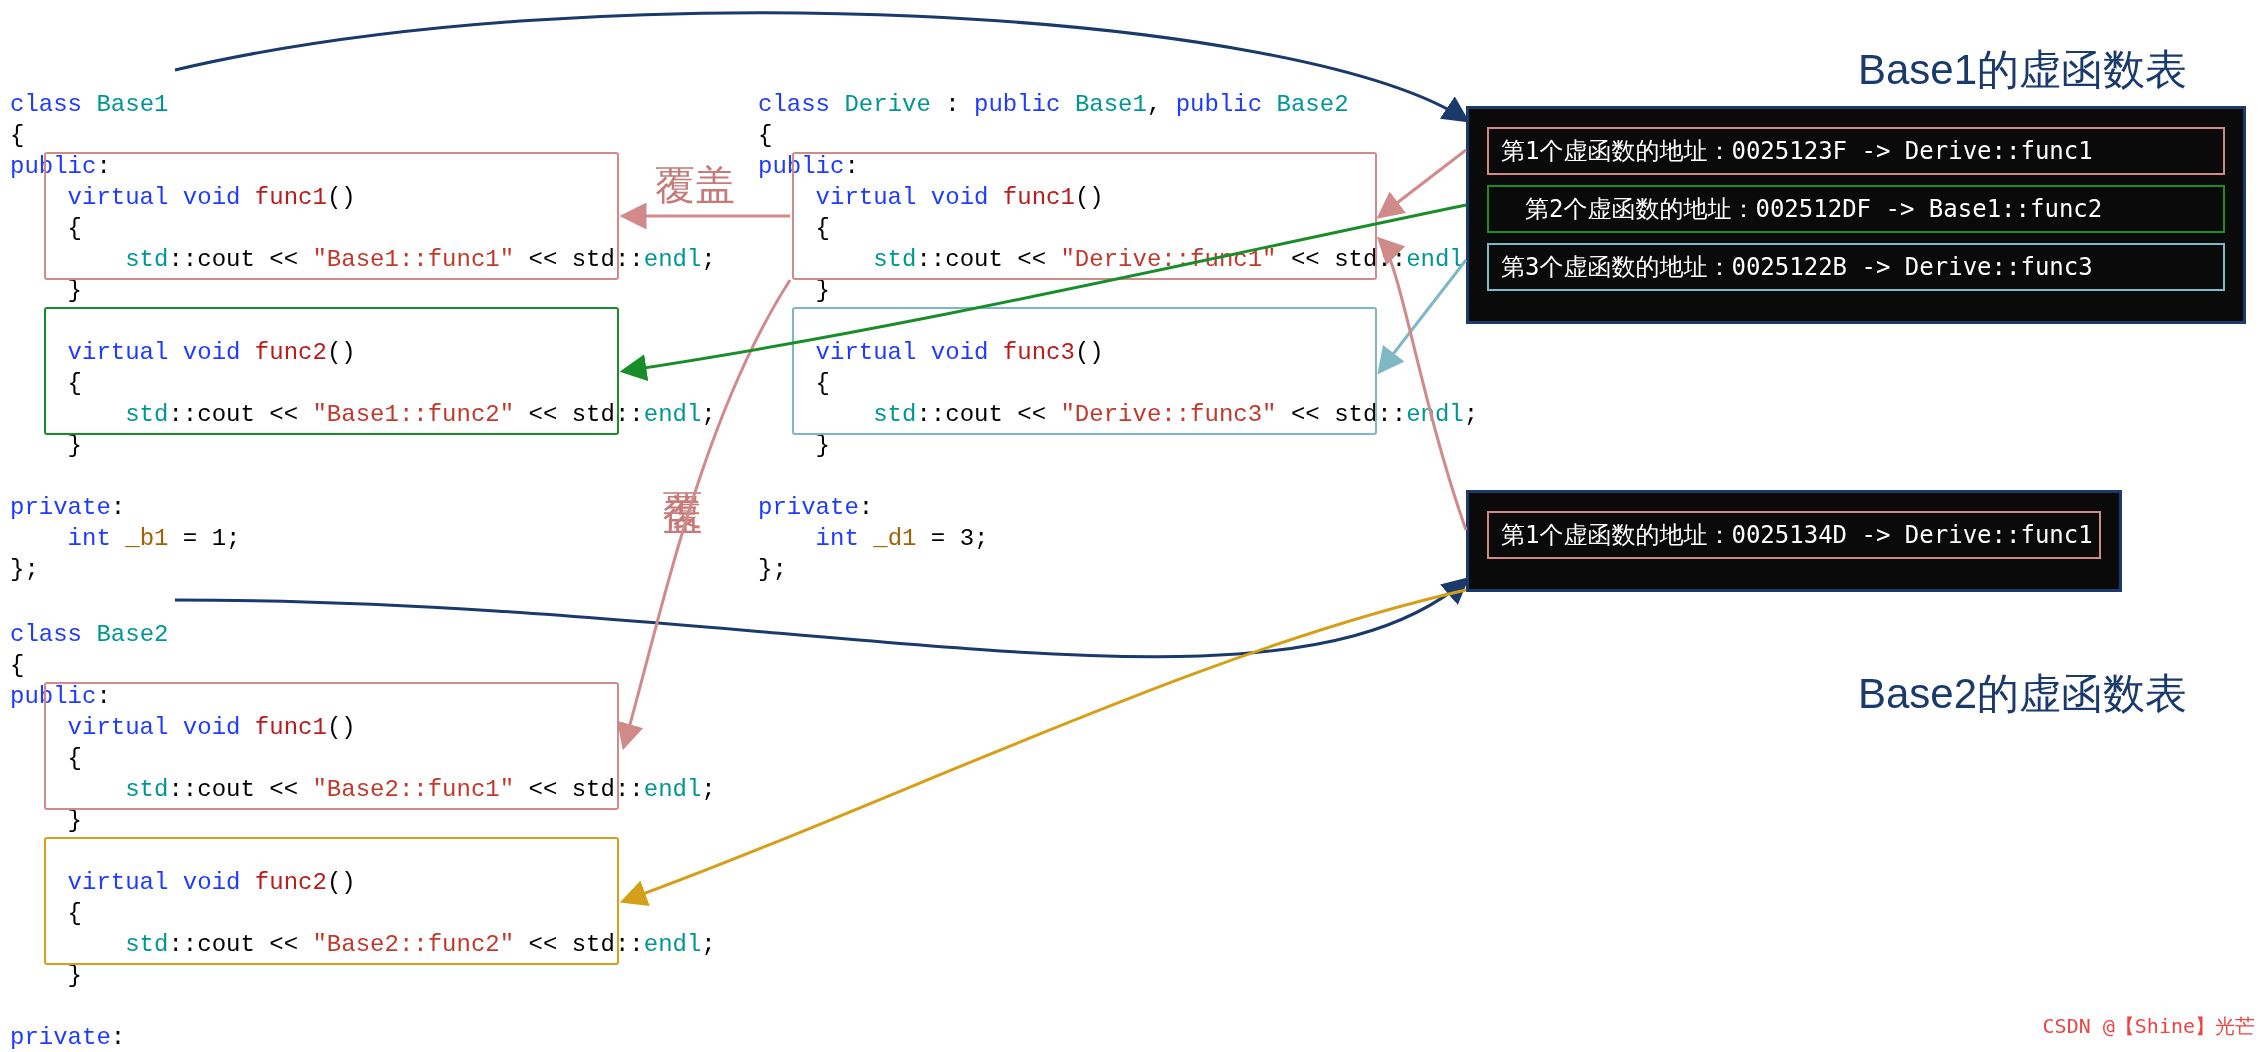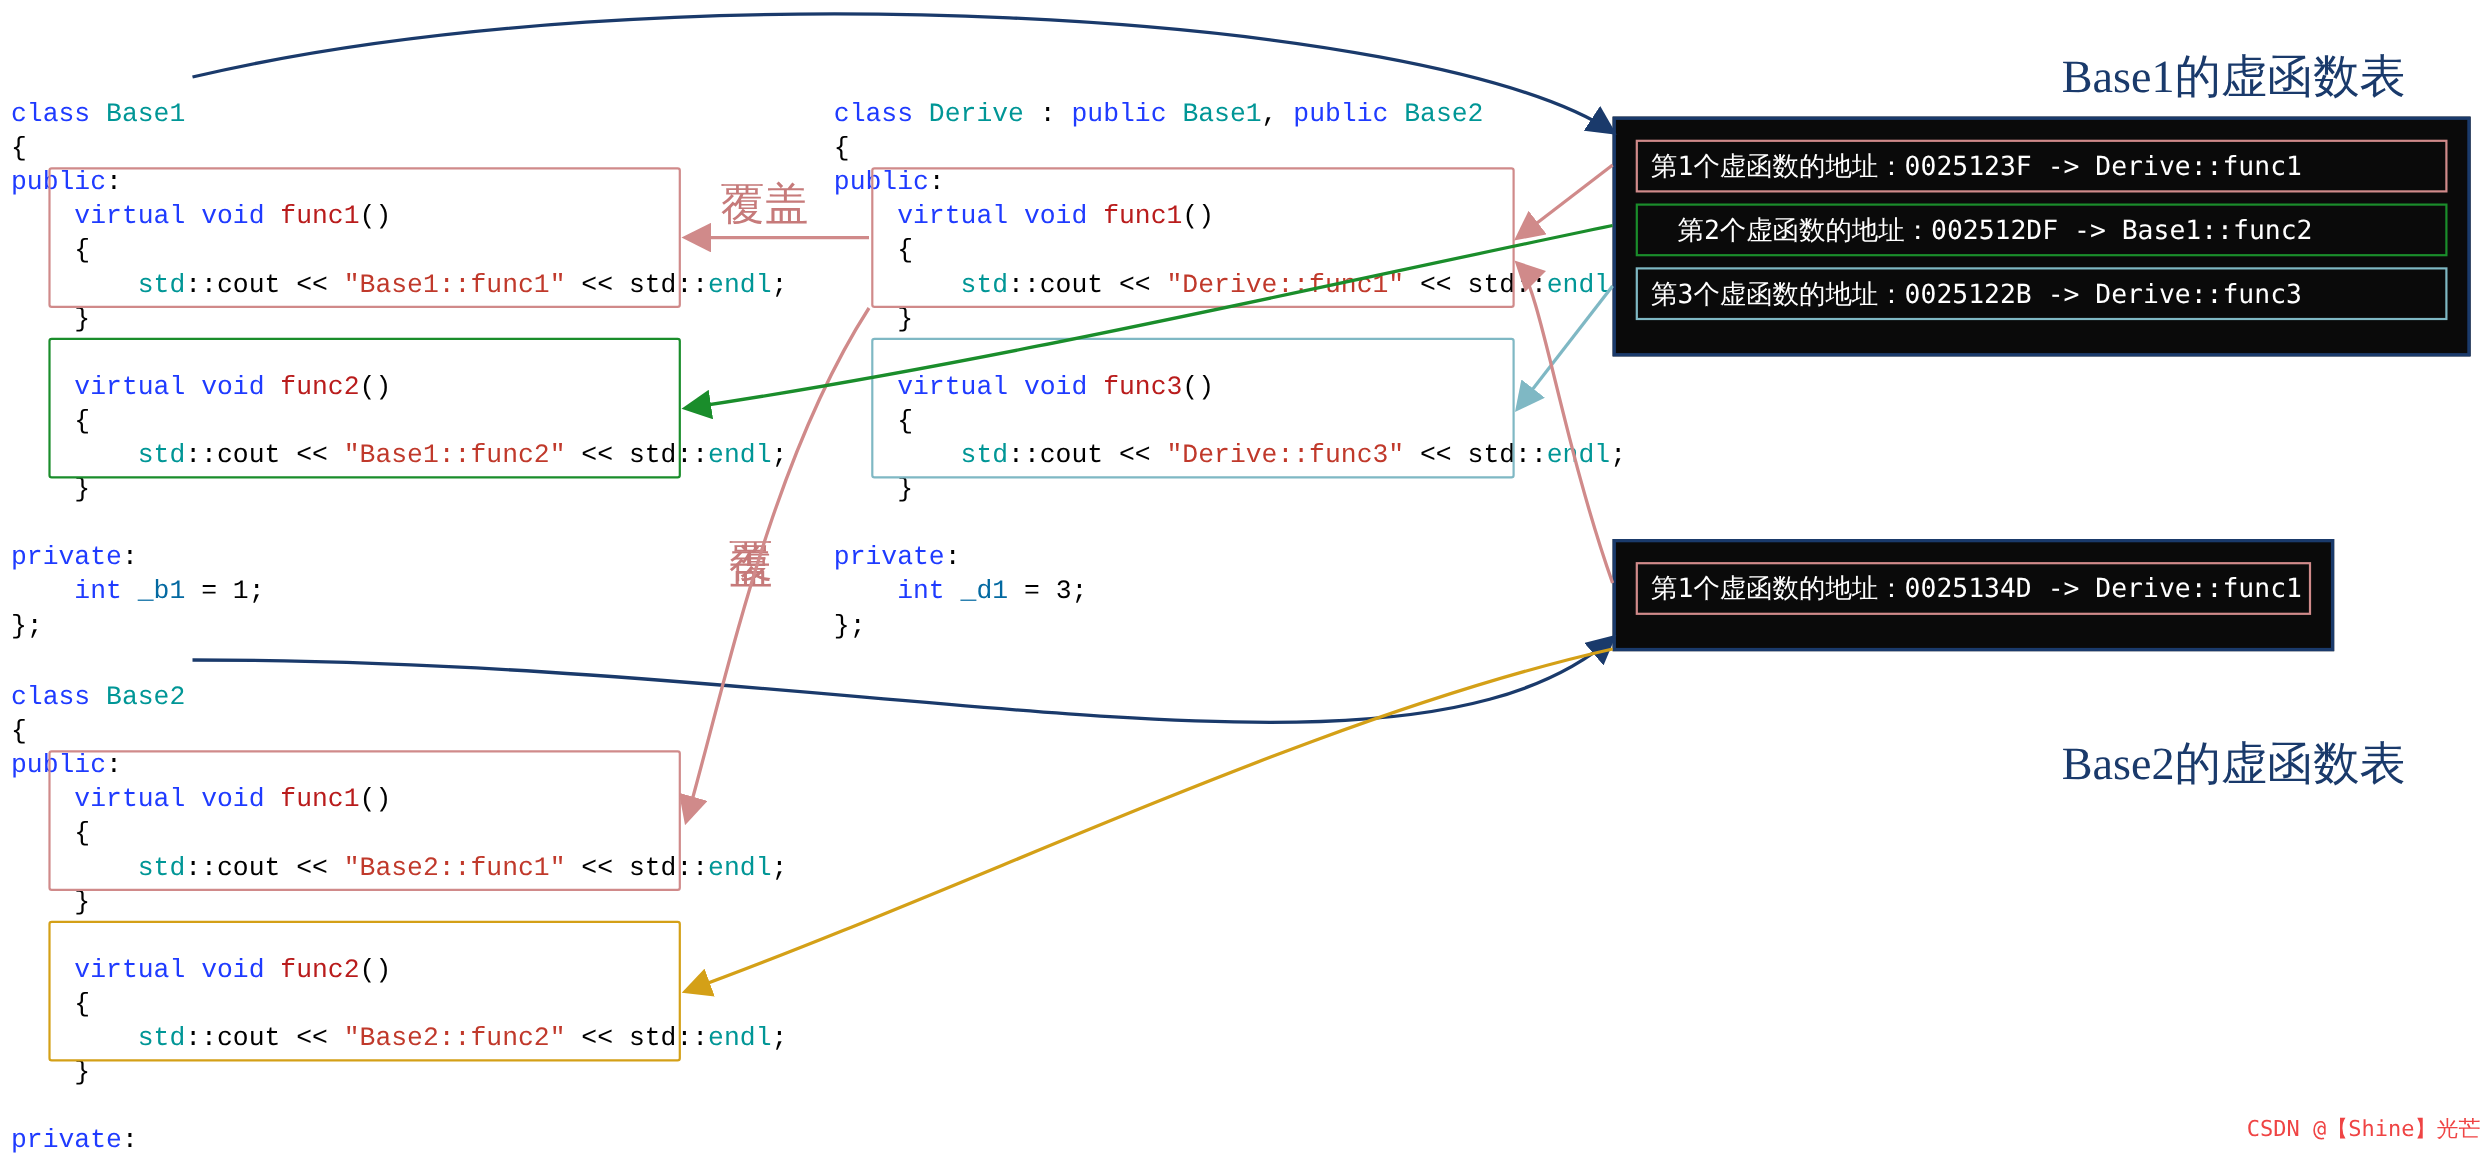--- a/index.html
+++ b/index.html
@@ -2,31 +2,31 @@
 <html><head>
 <meta charset="utf-8">
 <style>
   html,body{margin:0;padding:0;width:2259px;height:1052px;font-family:"Microsoft YaHei","SimSun",Consolas,monospace;background:#fff;color:#000;overflow:hidden}
   .code{font-family:Consolas,"Courier New",monospace;font-size:24px;line-height:31px;white-space:pre;position:absolute}
   .kw{color:#1f3bff}
   .cls{color:#009696}
   .fn{color:#b91c1c}
   .str{color:#c0392b}
   .pl{color:#000}
-  .nm{color:#0369a1}
+  .nm{color:#a16207}
   .box{position:absolute;border:2px solid;border-radius:3px;box-sizing:border-box}
   .pink{border-color:#d08a8a}
   .green{border-color:#1a8d2b}
   .cyan{border-color:#7fb8c4}
   .orange{border-color:#d4a017}
   .annot{position:absolute;color:#c67a7a;font-family:"KaiTi","SimSun",serif;font-size:40px}
   .vt{position:absolute;background:#0a0a0a;border:3px solid #1a3a6b;box-sizing:border-box;padding:18px}
   .vtrow{font-family:"Microsoft YaHei",Consolas,monospace;font-size:24px;color:#fff;border:2px solid;padding:6px 12px;margin-bottom:10px;white-space:nowrap}
   .vtrow:last-child{margin-bottom:12px}
-  .title{position:absolute;font-family:Liberation Serif, serif;font-size:42px;color:#1a3a6b}
+  .title{position:absolute;font-family:Liberation Sans, sans-serif;font-size:42px;color:#1a3a6b}
   .wm{position:absolute;right:4px;bottom:12px;color:#ef4444;font-size:20px}
   svg.overlay{position:absolute;left:0;top:0;width:2259px;height:1052px;pointer-events:none}
 </style>
 </head>
 <body>
 
 <div class="code" style="left:10px;top:58px">
 <span class="kw">class</span> <span class="cls">Base1</span>
 <span class="pl">{</span>
 <span class="kw">public</span><span class="pl">:</span>

